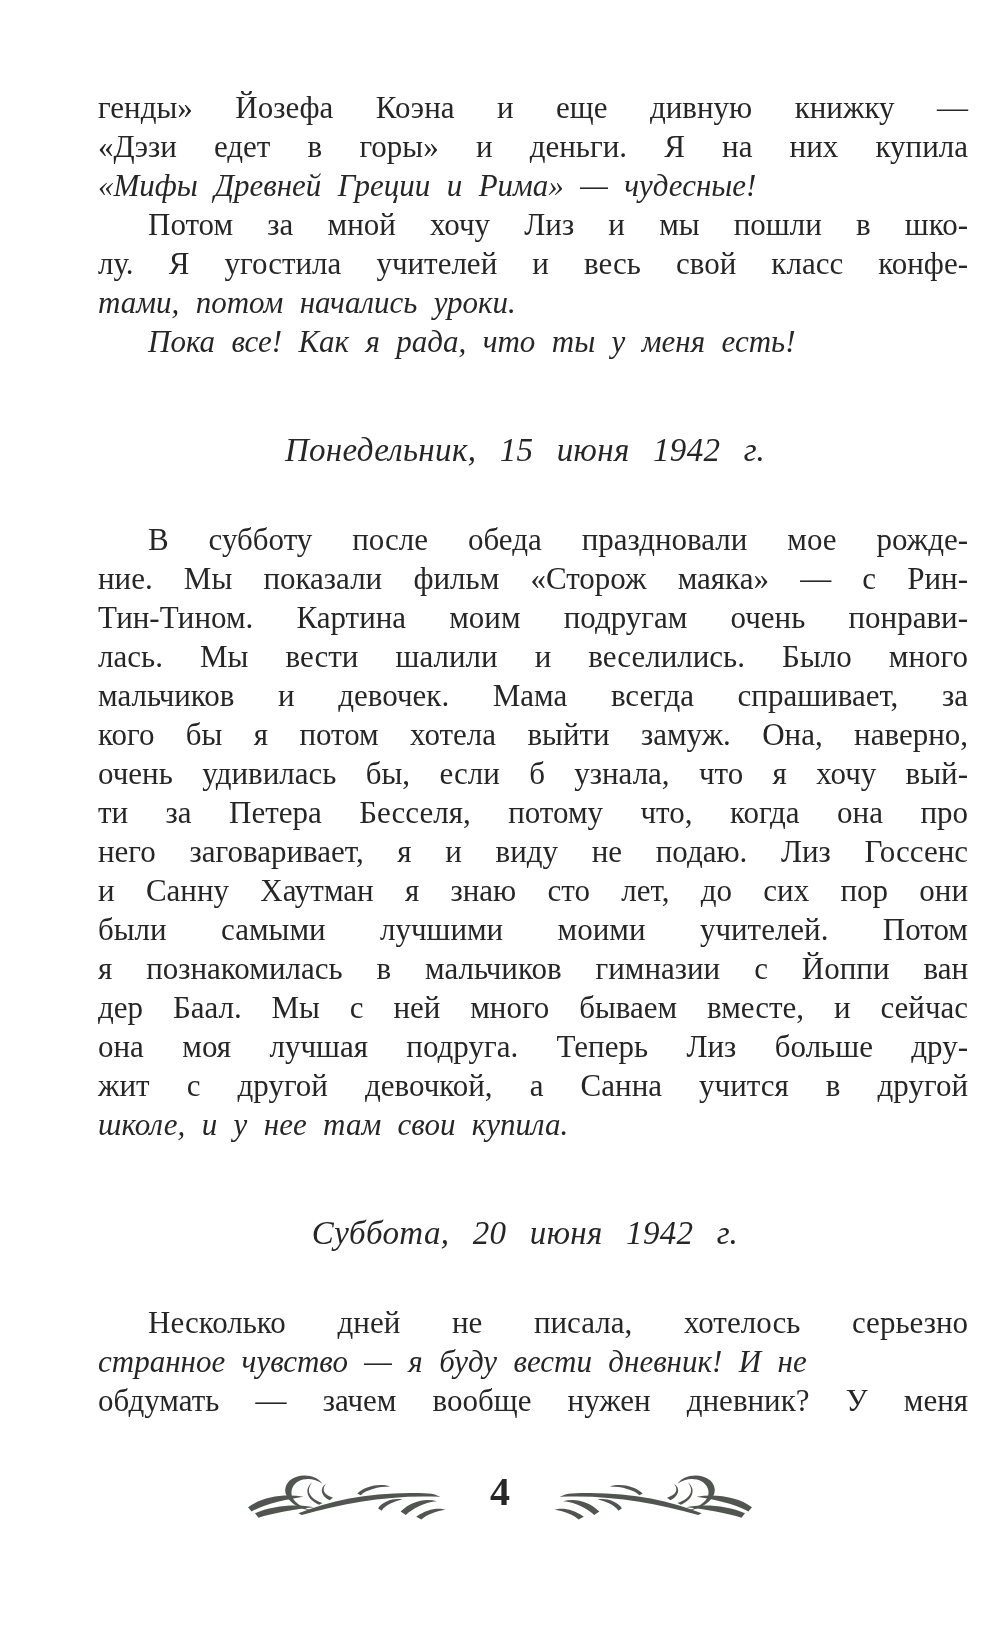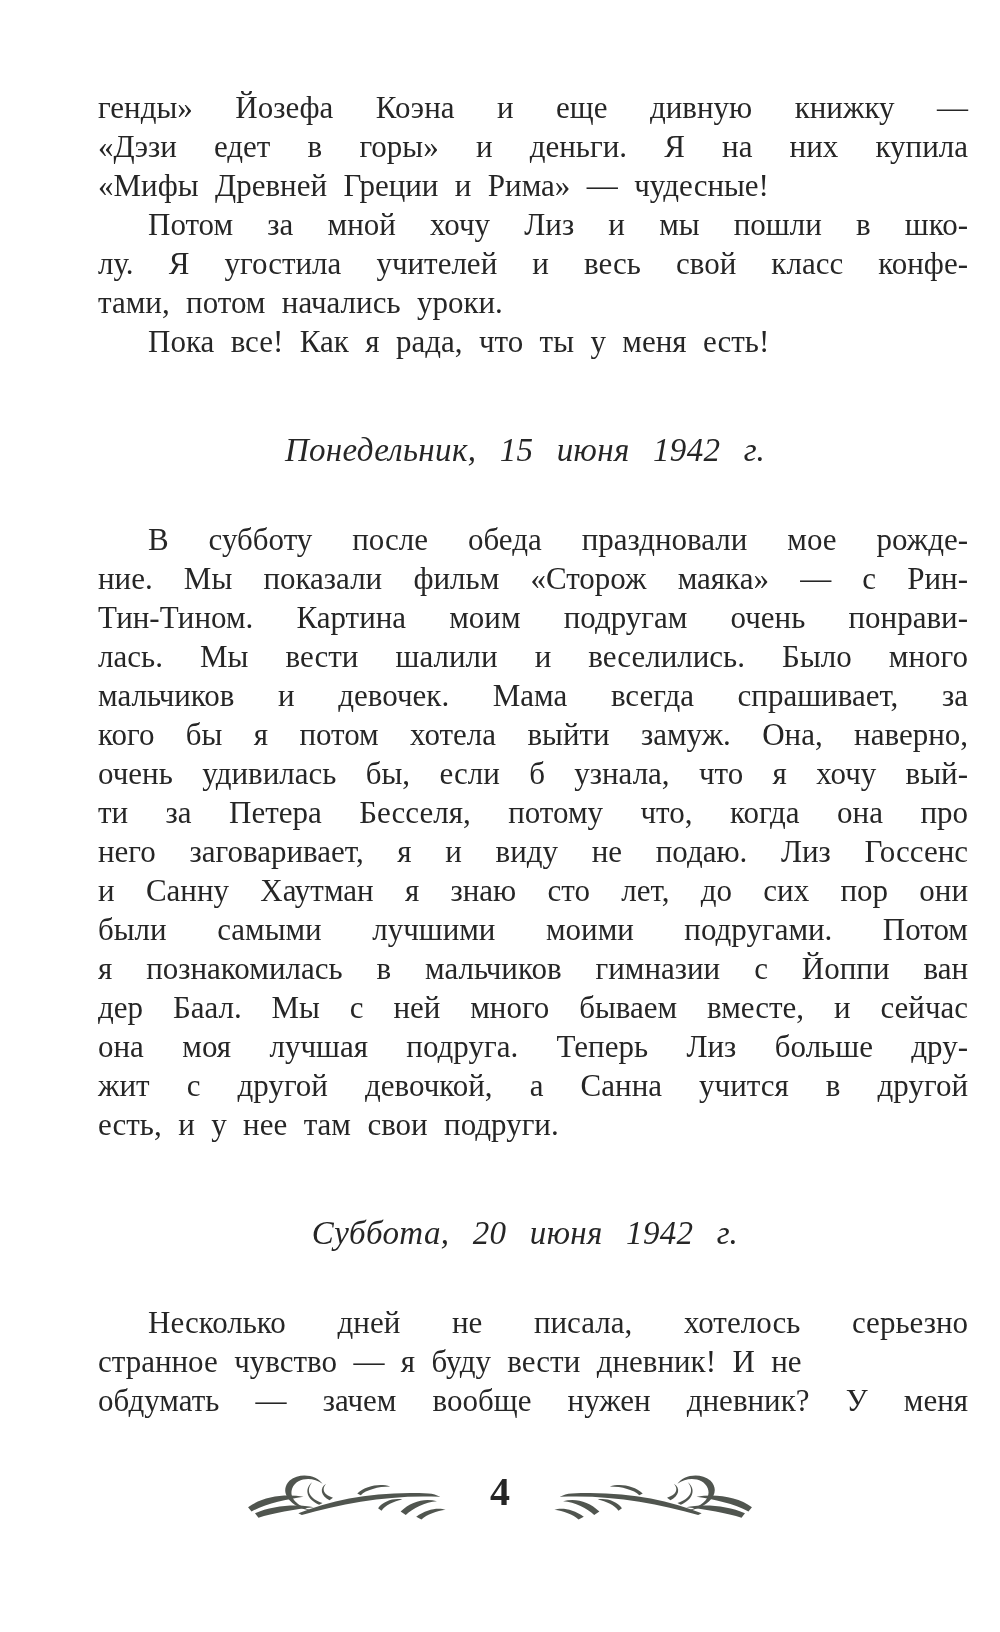--- a/index.html
+++ b/index.html
@@ -30,20 +30,21 @@
   .para{margin:0;}
   .line{
     text-align:justify;
     text-align-last:justify;
     text-justify:inter-word;
     white-space:normal;
   }
   .line.last{
     text-align-last:left;
     word-spacing:0.28em;
+    font-style:italic;
   }
   .line.ind{ text-indent:50px; }
   .date-heading{
     margin:70px 0 50px 0;
     font-style:italic;
     font-size:33px;
     line-height:39px;
     text-align:center;
     padding-right:16px;
     word-spacing:0.45em;
@@ -91,26 +92,26 @@
         <div class="line ind">В субботу после обеда праздновали мое рожде-</div>
         <div class="line">ние. Мы показали фильм «Сторож маяка» — с Рин-</div>
         <div class="line">Тин-Тином. Картина моим подругам очень понрави-</div>
         <div class="line">лась. Мы вести шалили и веселились. Было много</div>
         <div class="line">мальчиков и девочек. Мама всегда спрашивает, за</div>
         <div class="line">кого бы я потом хотела выйти замуж. Она, наверно,</div>
         <div class="line">очень удивилась бы, если б узнала, что я хочу вый-</div>
         <div class="line">ти за Петера Бесселя, потому что, когда она про</div>
         <div class="line">него заговаривает, я и виду не подаю. Лиз Госсенс</div>
         <div class="line">и Санну Хаутман я знаю сто лет, до сих пор они</div>
-        <div class="line">были самыми лучшими моими подругами. Потом</div>
+        <div class="line">были самыми лучшими моими учителей. Потом</div>
         <div class="line">я познакомилась в мальчиков гимназии с Йоппи ван</div>
         <div class="line">дер Баал. Мы с ней много бываем вместе, и сейчас</div>
         <div class="line">она моя лучшая подруга. Теперь Лиз больше дру-</div>
         <div class="line">жит с другой девочкой, а Санна учится в другой</div>
-        <div class="line last">есть, и у нее там свои подруги.</div>
+        <div class="line last">школе, и у нее там свои купила.</div>
       </div>
       <div class="date-heading">Суббота, 20 июня 1942 г.</div>
       <div class="para">
         <div class="line ind">Несколько дней не писала, хотелось серьезно</div>
         <div class="line last">странное чувство — я буду вести дневник! И не</div>
         <div class="line">обдумать — зачем вообще нужен дневник? У меня</div>
       </div>
     </main>
 
   <footer class="footer">

